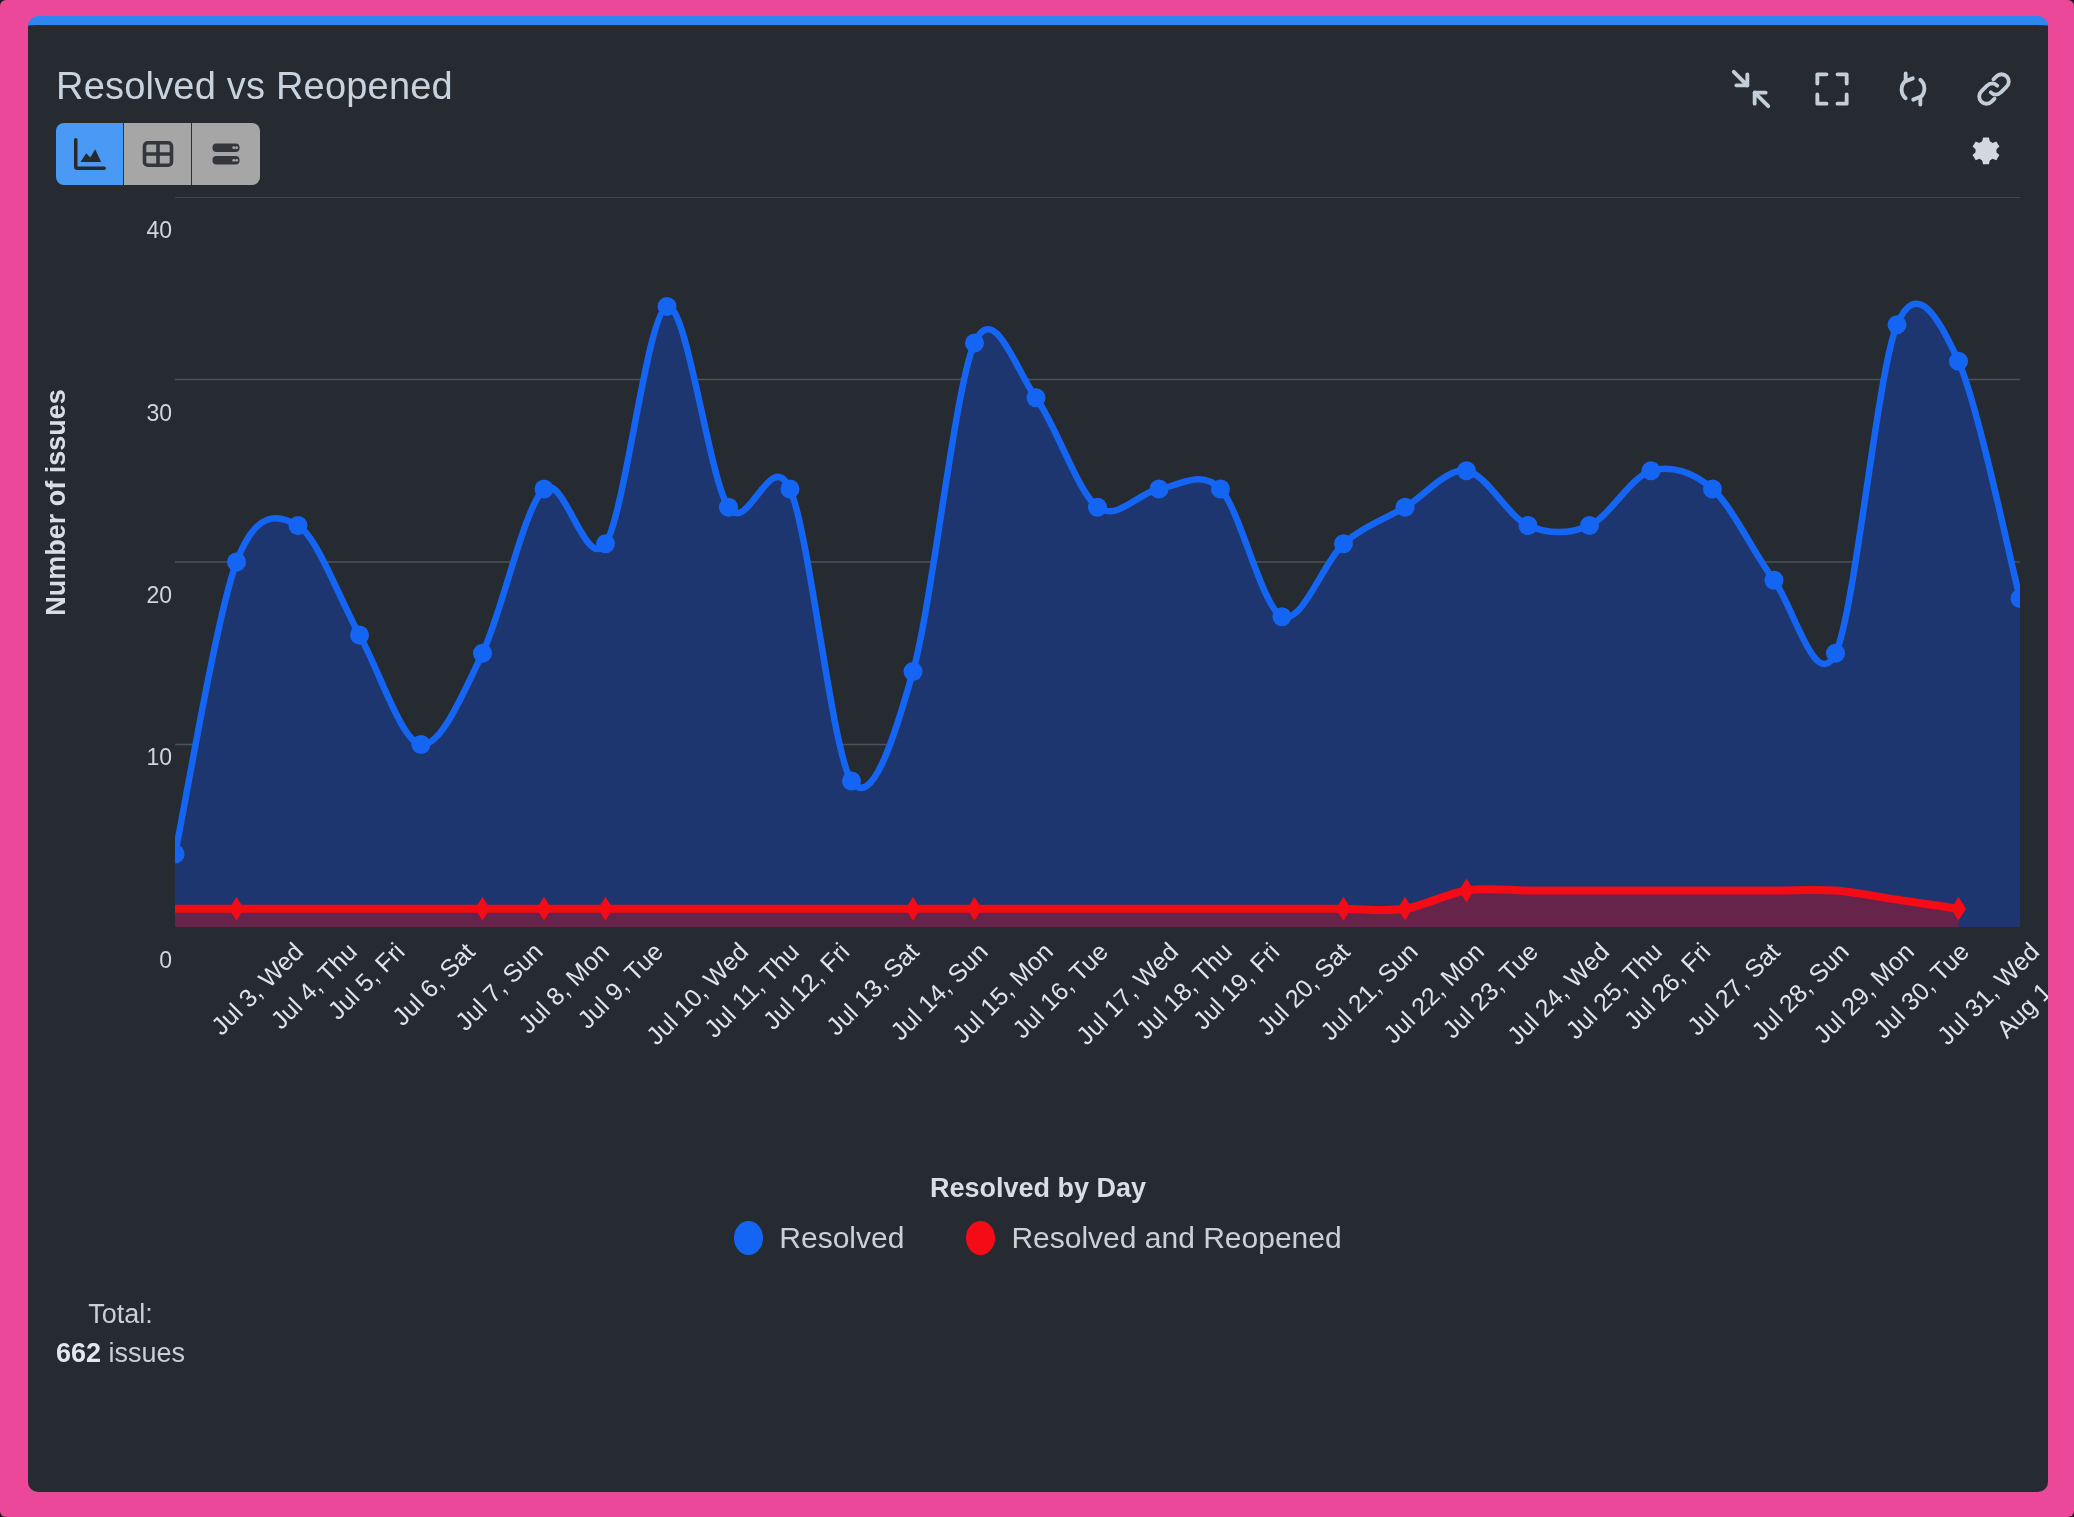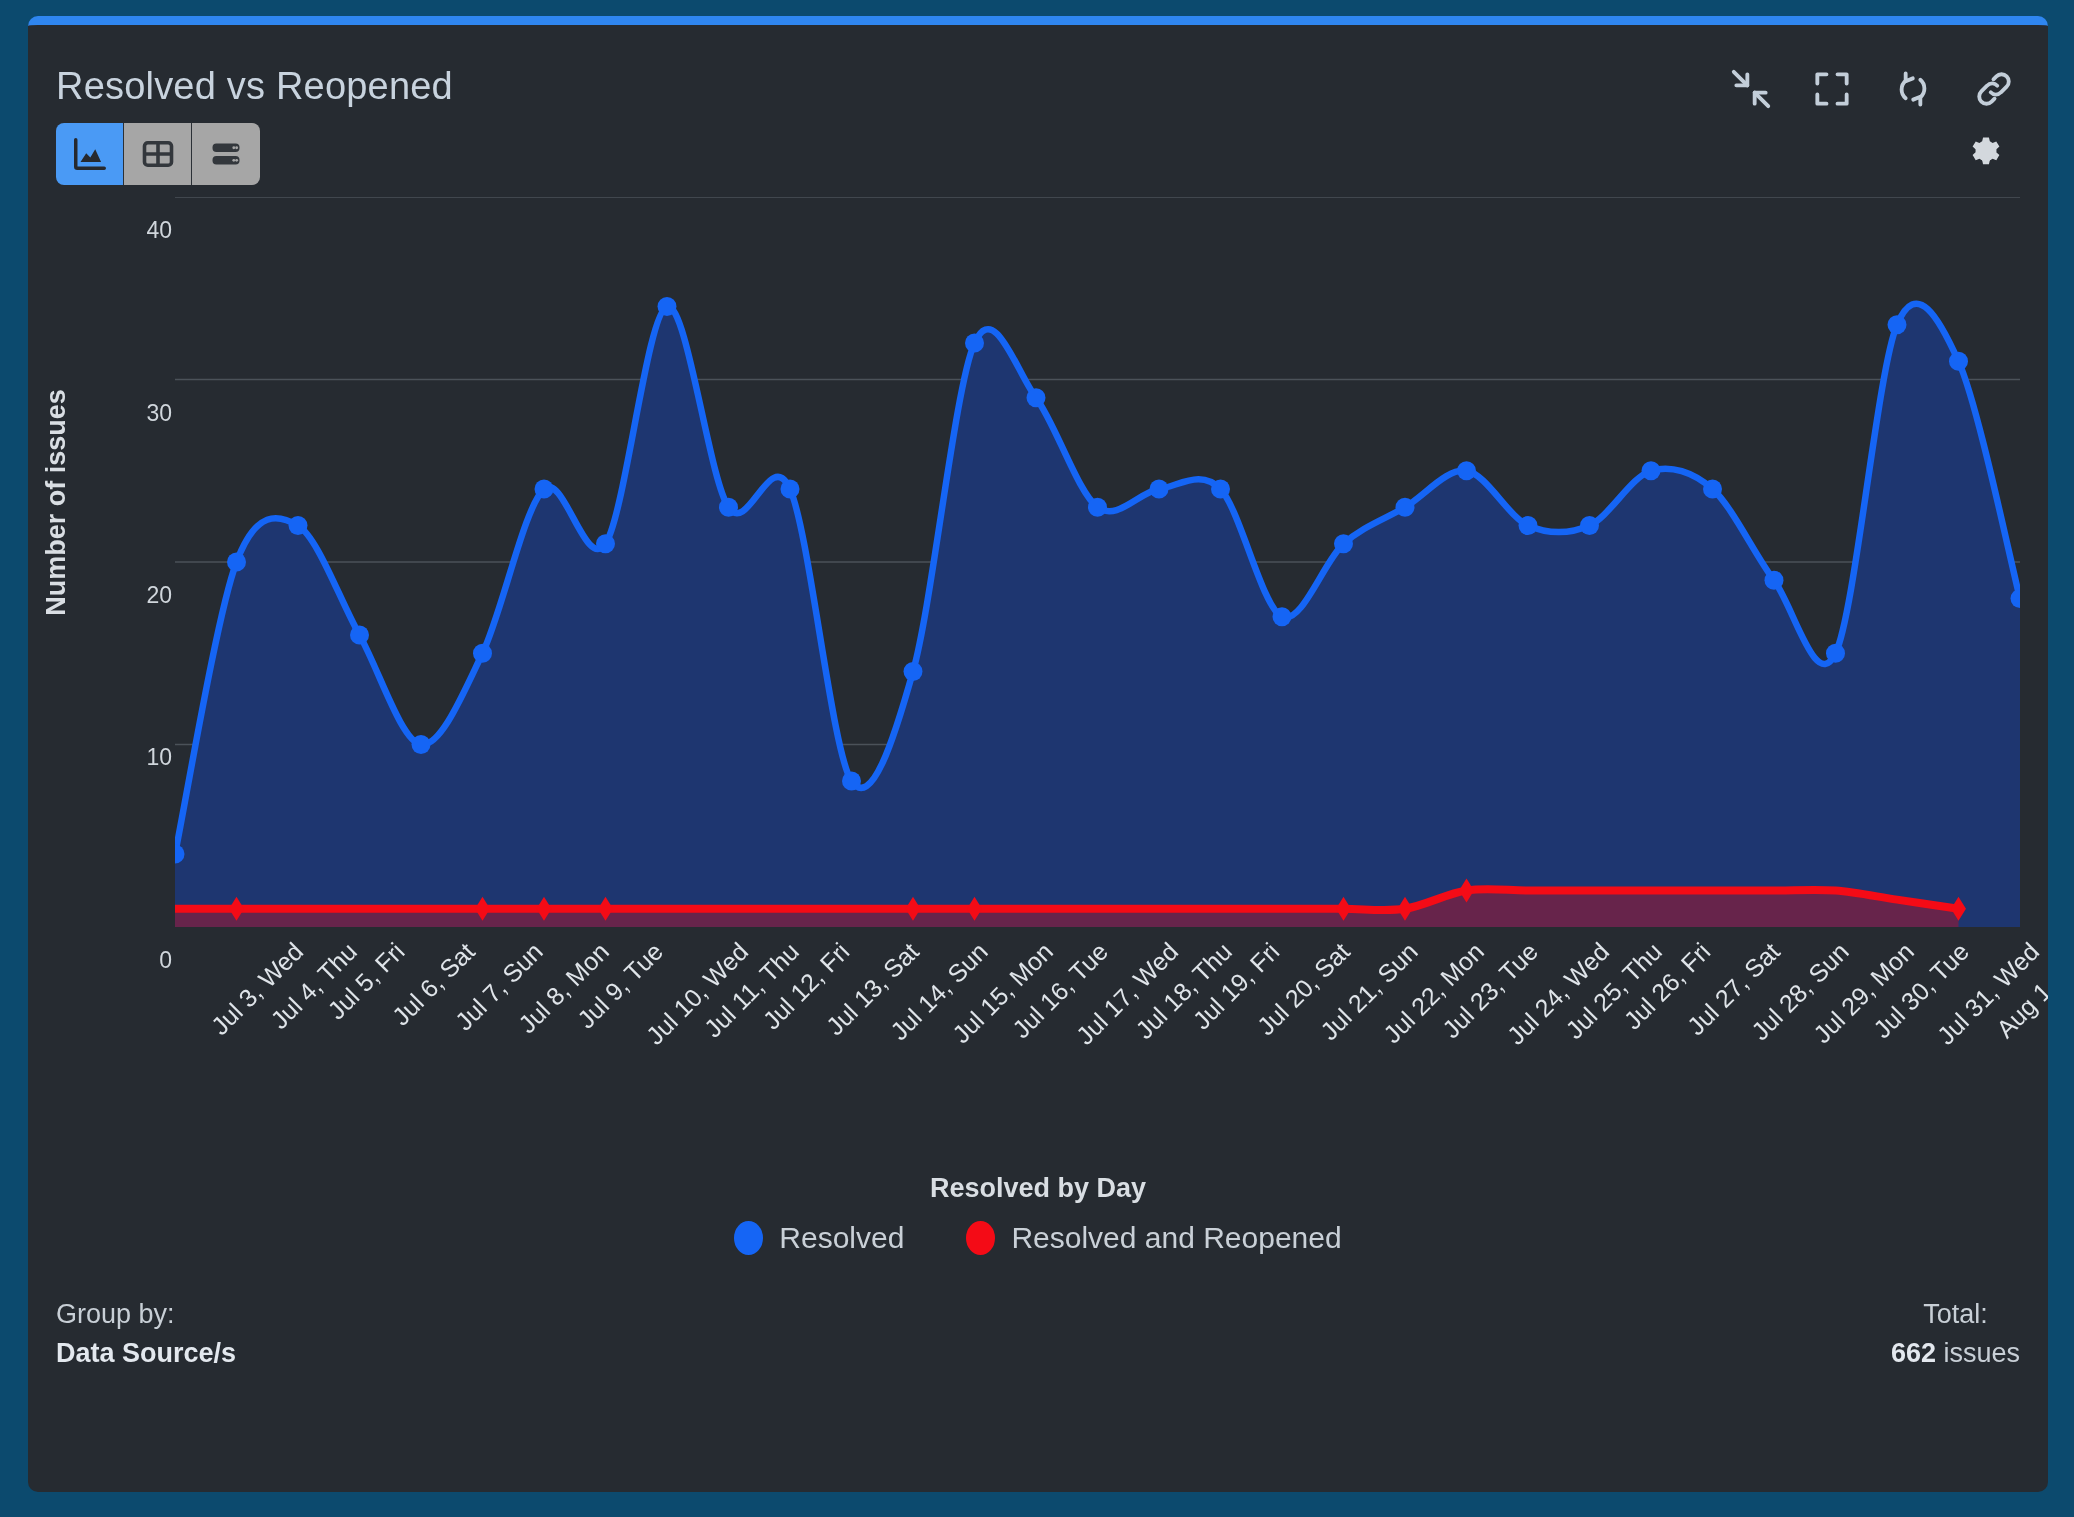--- a/index.html
+++ b/index.html
@@ -9,22 +9,23 @@
     width: 2074px;
     height: 1517px;
     overflow: hidden;
     font-family: "Liberation Sans", sans-serif;
   }
 
   .page {
     position: relative;
     width: 2074px;
     height: 1517px;
-    background: #0c4a6e;
+    background: #ec4899;
     box-sizing: border-box;
+    border-radius: 6px;
   }
 
   .card {
     position: absolute;
     left: 28px;
     top: 16px;
     width: 2020px;
     height: 1476px;
     background: #262b31;
     border-radius: 10px;
@@ -395,24 +396,20 @@
           <span class="legend-dot" style="background: rgb(21, 101, 245);"></span>
           <span class="legend-label">Resolved</span>
         </div>
         <div class="legend-item">
           <span class="legend-dot" style="background: rgb(244, 11, 22);"></span>
           <span class="legend-label">Resolved and Reopened</span>
         </div>
       </div>
 
     <div class="footer">
-      <div class="foot-col">
-        <div>Group by:</div>
-        <div class="foot-strong">Data Source/s</div>
-      </div>
       <div class="foot-col right">
         <div>Total:</div>
         <div>
           <span class="foot-strong">662</span>
           <span>issues</span>
         </div>
       </div>
     </div>
 
   </div>

